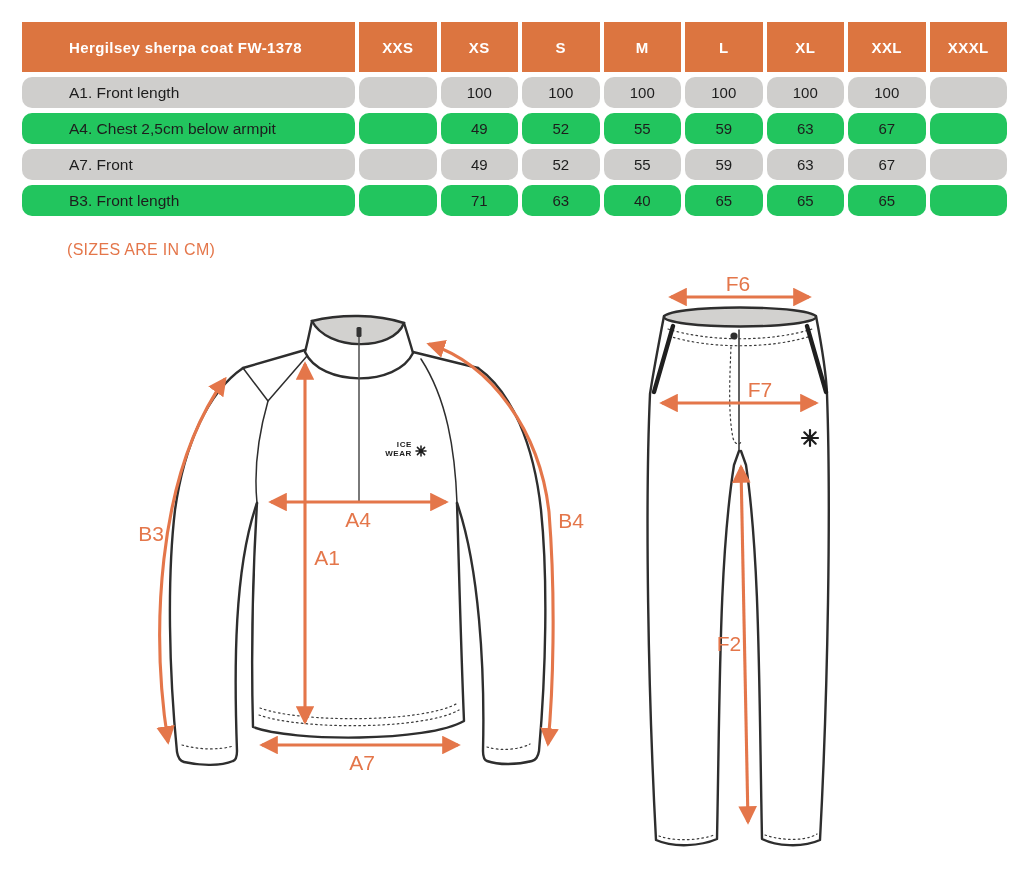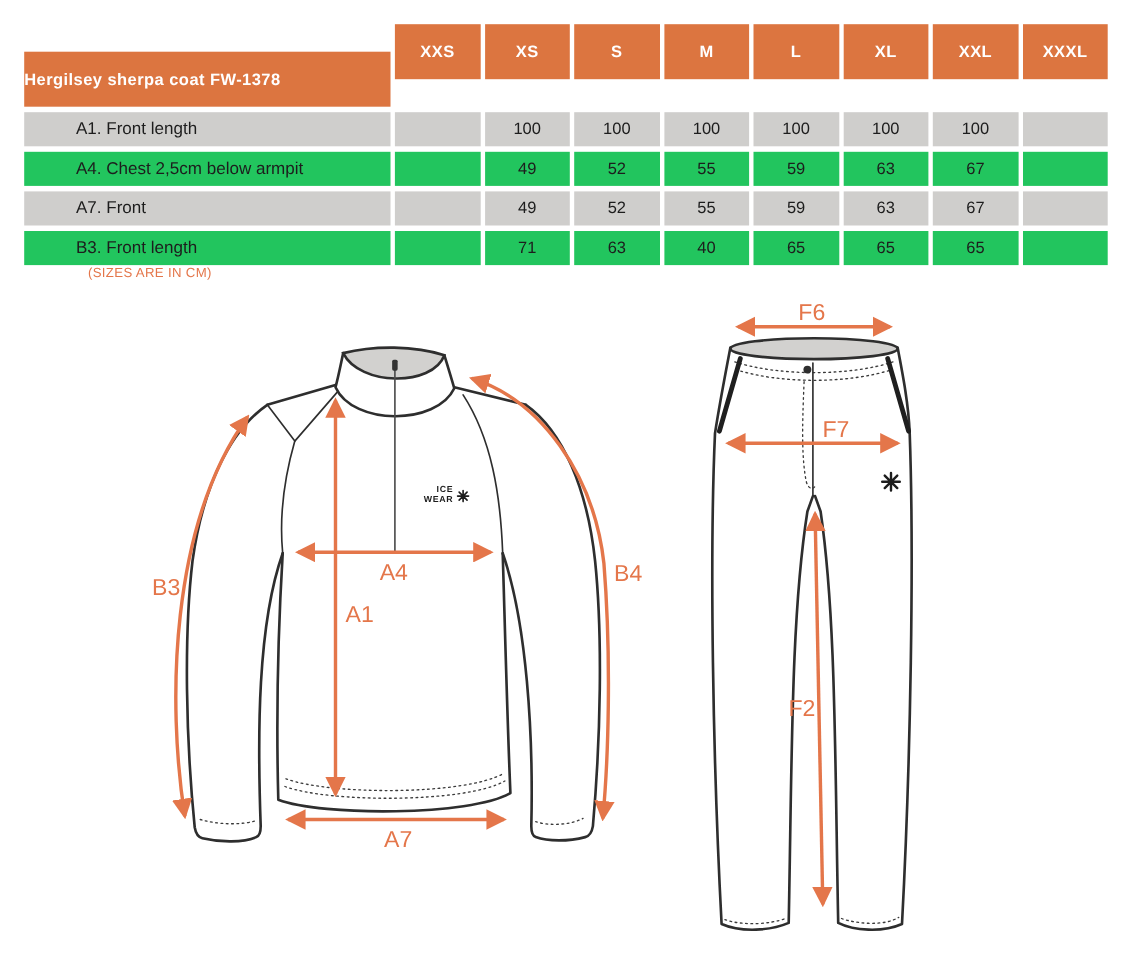--- a/index.html
+++ b/index.html
@@ -8,28 +8,28 @@
 
   
   .size-table{
     position:absolute;left:22px;top:22px;width:985px;
     display:grid;grid-template-columns:333px repeat(8,1fr);
     column-gap:4px;row-gap:5px;
   }
   .tr{display:contents;}
   .cell{display:flex;align-items:center;justify-content:center;}
   .th{background:#DC7540;color:#fff;font-weight:bold;font-size:15px;height:50px;letter-spacing:.4px;}
-  .th.title{justify-content:flex-start;box-sizing:border-box;margin-top:25px;}
-  .td{height:31px;font-size:15px;color:#1d1d1d;}
+  .th.title{justify-content:flex-start;padding-left:47px;box-sizing:border-box;}
+  .td{height:31px;font-size:15px;color:#1d1d1d;border-radius:10px;}
   .td.label{justify-content:flex-start;padding-left:47px;box-sizing:border-box;font-size:15.5px;}
   .tr.dark .td{background:#CFCECC;}
   .tr.light .td{background:#22c55e;}
 
   
-  .note{position:absolute;left:80px;top:241px;color:#E4764A;font-size:12px;letter-spacing:.3px;}
+  .note{position:absolute;left:67px;top:241px;color:#E4764A;font-size:16px;letter-spacing:.3px;}
 
   
   svg.diagram{position:absolute;left:0;top:0;width:1029px;height:885px;}
   .ln{fill:none;stroke:#2e2e2e;stroke-width:2.4;stroke-linecap:round;stroke-linejoin:round;}
   .thin{stroke-width:1.5;}
   .dot{fill:none;stroke:#3a3a3a;stroke-width:1.2;stroke-dasharray:1.6 3.2;stroke-linecap:round;}
   .fillg{fill:#D2D1CF;stroke:#2e2e2e;stroke-width:2.4;}
   .arr{fill:none;stroke:#E4764A;stroke-width:3.1;}
   .lbl{fill:#E4764A;font-size:21px;font-family:"Liberation Sans",sans-serif;}
   .logo{fill:#1d1d1d;font-size:8px;font-weight:bold;letter-spacing:.6px;font-family:"Liberation Sans",sans-serif;}

